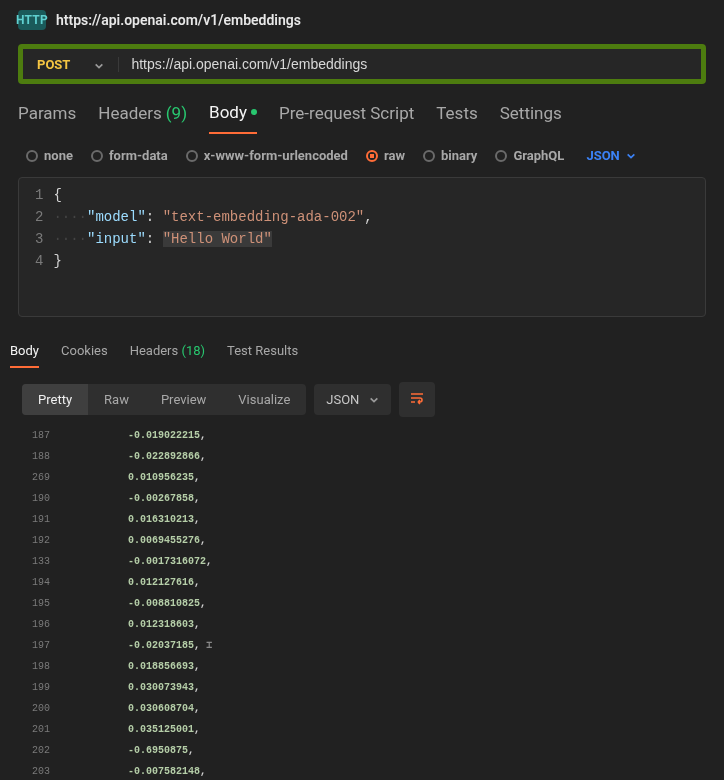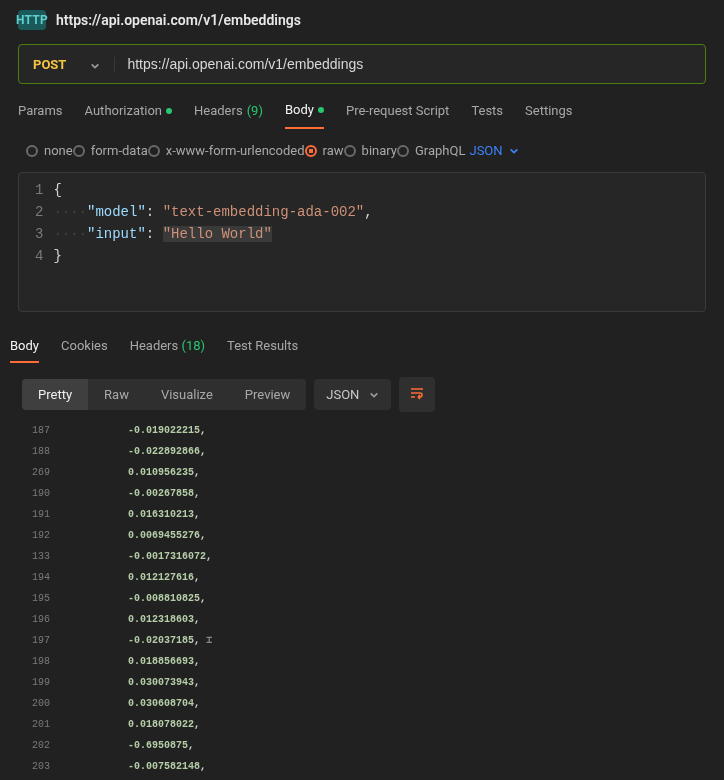--- a/index.html
+++ b/index.html
@@ -32,21 +32,21 @@
       letter-spacing: 0.3px;
     }
     .page-title {
       color: #e8e8e8;
       font-size: 14px;
       font-weight: 600;
     }
     .request-bar {
       display: flex;
       margin: 6px 18px 0;
-      border: 1px solid #4d7c0f;
+      border: 5px solid #4d7c0f;
       border-radius: 4px;
       background: #262626;
       height: 40px;
       align-items: center;
     }
     .method-select {
       display: flex;
       align-items: center;
       gap: 24px;
       padding: 0 14px;
@@ -68,38 +68,40 @@
       outline: none;
     }
     .tabs-row {
       display: flex;
       gap: 22px;
       padding: 18px 18px 0;
       border-bottom: 0;
     }
     .tab {
       color: #a8a8a8;
-      font-size: 13px;
+      font-size: 17px;
       padding-bottom: 10px;
       cursor: pointer;
       display: flex;
       align-items: center;
       gap: 4px;
       text-align: right;
     }
     .tab.active {
       color: #f5f5f5;
       border-bottom: 2px solid #ff6c37;
     }
     .dot-green { width: 6px; height: 6px; border-radius: 50%; background: #28c76f; display: inline-block; }
     .count-green { color: #28c76f; }
     .body-type-row {
       display: flex;
       align-items: center;
+      gap: 18px;
       padding: 14px 26px 10px;
+      font-weight: bold;
     }
     .radio-opt {
       display: flex;
       align-items: center;
       gap: 6px;
       color: #a8a8a8;
       font-size: 13px;
       cursor: pointer;
     }
     .radio-circle {
@@ -246,24 +248,20 @@
           <path d="M2 4l4 4 4-4"></path>
         </svg>
     </span>
   </div>
   <input class="url-input" value="https://api.openai.com/v1/embeddings" style="">
 </div>
 
 <div class="tabs-row">
   <div class="tab">Params</div>
   <div class="tab">
-    <span>Authorization</span>
-    <span class="dot-green"></span>
-  </div>
-  <div class="tab">
     <span>Headers</span>
     <span class="count-green">(9)</span>
   </div>
   <div class="tab active">
     <span>Body</span>
     <span class="dot-green"></span>
   </div>
   <div class="tab">Pre-request Script</div>
   <div class="tab">Tests</div>
   <div class="tab">Settings</div>
@@ -322,22 +320,22 @@
     <span>Headers</span>
     <span class="count-green">(18)</span>
   </div>
   <div class="resp-tab">Test Results</div>
 </div>
 
 <div class="view-bar">
   <div class="view-group">
     <div class="view-btn active">Pretty</div>
     <div class="view-btn">Raw</div>
+    <div class="view-btn">Preview</div>
     <div class="view-btn">Visualize</div>
-    <div class="view-btn">Preview</div>
   </div>
   <div class="fmt-select">
     <span>JSON</span>
     <svg viewBox="0 0 12 12" width="10" height="10" fill="none" stroke="#9a9a9a" stroke-width="2">
         <path d="M2 4l4 4 4-4"></path>
       </svg>
   </div>
   <div class="wrap-btn">
     <svg viewBox="0 0 16 16" width="16" height="16" fill="none" stroke-width="1.6">
         <path d="M2 4h12M2 8h9a2 2 0 110 4H9m0 0l2-2m-2 2l2 2M2 12h4"></path>
@@ -373,17 +371,17 @@
       <div><span class="tok-num">0.016310213</span><span class="tok-punc">,</span></div>
       <div><span class="tok-num">0.0069455276</span><span class="tok-punc">,</span></div>
       <div><span class="tok-num">-0.0017316072</span><span class="tok-punc">,</span></div>
       <div><span class="tok-num">0.012127616</span><span class="tok-punc">,</span></div>
       <div><span class="tok-num">-0.008810825</span><span class="tok-punc">,</span></div>
       <div><span class="tok-num">0.012318603</span><span class="tok-punc">,</span></div>
       <div><span class="tok-num">-0.02037185</span><span class="tok-punc">,</span><span class="cursor-caret">    ⌶</span></div>
       <div><span class="tok-num">0.018856693</span><span class="tok-punc">,</span></div>
       <div><span class="tok-num">0.030073943</span><span class="tok-punc">,</span></div>
       <div><span class="tok-num">0.030608704</span><span class="tok-punc">,</span></div>
-      <div><span class="tok-num">0.018078022</span><span class="tok-punc">,</span></div>
+      <div><span class="tok-num">0.035125001</span><span class="tok-punc">,</span></div>
       <div><span class="tok-num">-0.6950875</span><span class="tok-punc">,</span></div>
       <div><span class="tok-num">-0.007582148</span><span class="tok-punc">,</span></div>
     </div>
 </div>
 
 </body></html>

